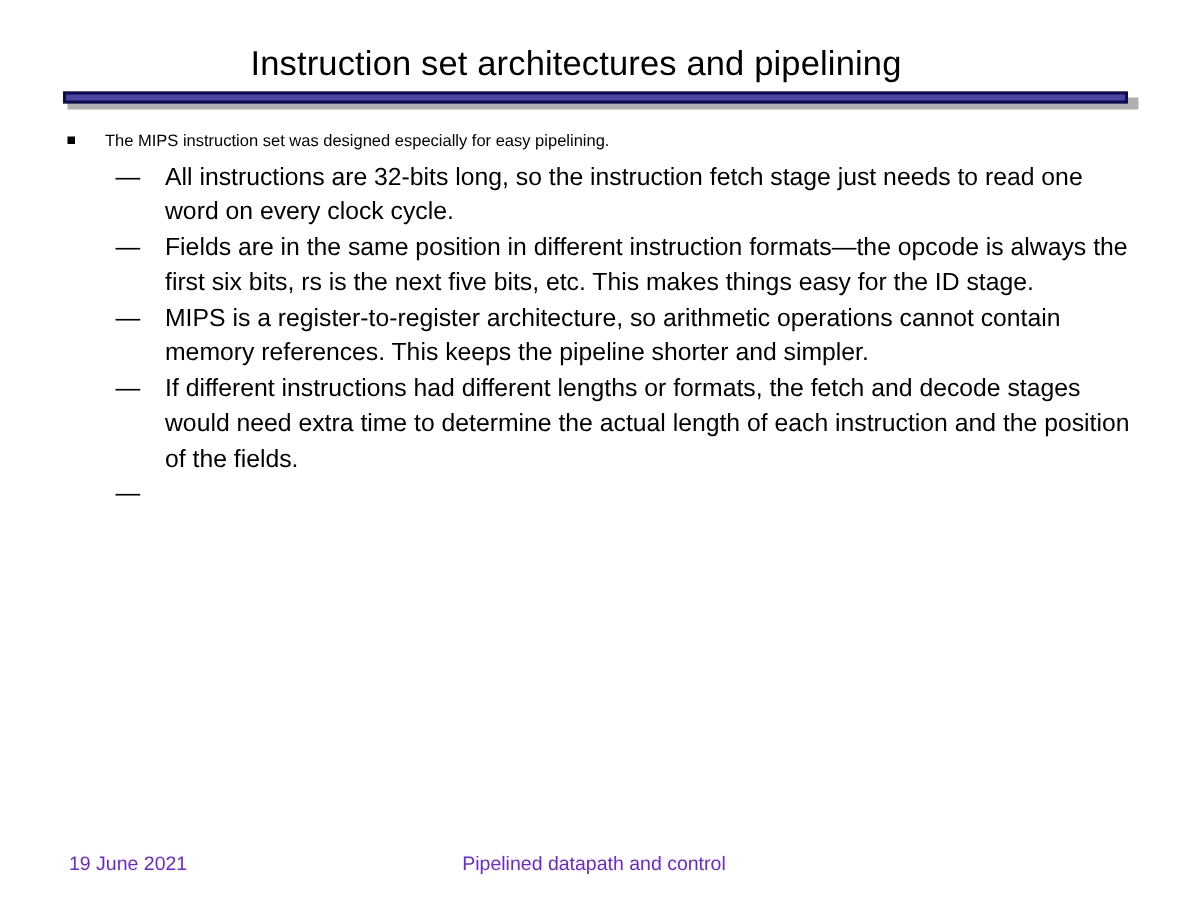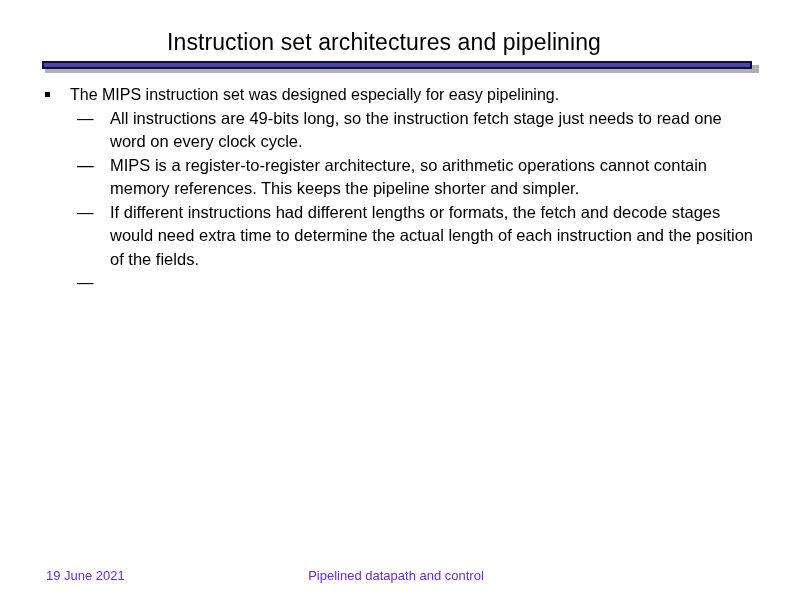--- a/index.html
+++ b/index.html
@@ -67,21 +67,21 @@
   #body-list {
     position: absolute;
     left: 0;
     top: 83px;
     width: 792px;
   }
   .lvl1 {
     position: relative;
     padding-left: 70px;
     padding-right: 36px;
-    font-size: 16px;
+    font-size: 11px;
     line-height: 23.5px;
     margin-bottom: 0px;
   }
   .lvl1 > .bullet {
     position: absolute;
     left: 45px;
     top: 0;
     width: 14px;
     font-size: 16.5px;
     line-height: 23.5px;
@@ -160,25 +160,26 @@
   <div id="body-list">
 
     <div class="lvl1-group">
       <div class="lvl1">
         <span class="bullet"><span class="sq"></span></span>
         <span>The MIPS instruction set was designed especially for easy pipelining.</span>
       </div>
 
       <div class="lvl2">
         <span class="bullet">—</span>
-        <span>All instructions are 49-bits long, so the instruction fetch stage just needs to read one word on every clock cycle.</span>
-      </div>
-
-      <div class="lvl2">
-        <span class="bullet">—</span>
+        <span>All instructions are 32-bits long, so the instruction fetch stage just needs to read one word on every clock cycle.</span>
+      </div>
+
+      <div class="lvl2">
+        <span class="bullet">—</span>
+        <span>Fields are in the same position in different instruction formats—the opcode is always the first six bits, rs is the next five bits, etc. This makes things easy for the ID stage.</span>
       </div>
 
       <div class="lvl2">
         <span class="bullet">—</span>
         <span>MIPS is a register-to-register architecture, so arithmetic operations cannot contain memory references. This keeps the pipeline shorter and simpler.</span>
       </div>
     </div>
 
     <div class="lvl1-group">
 

